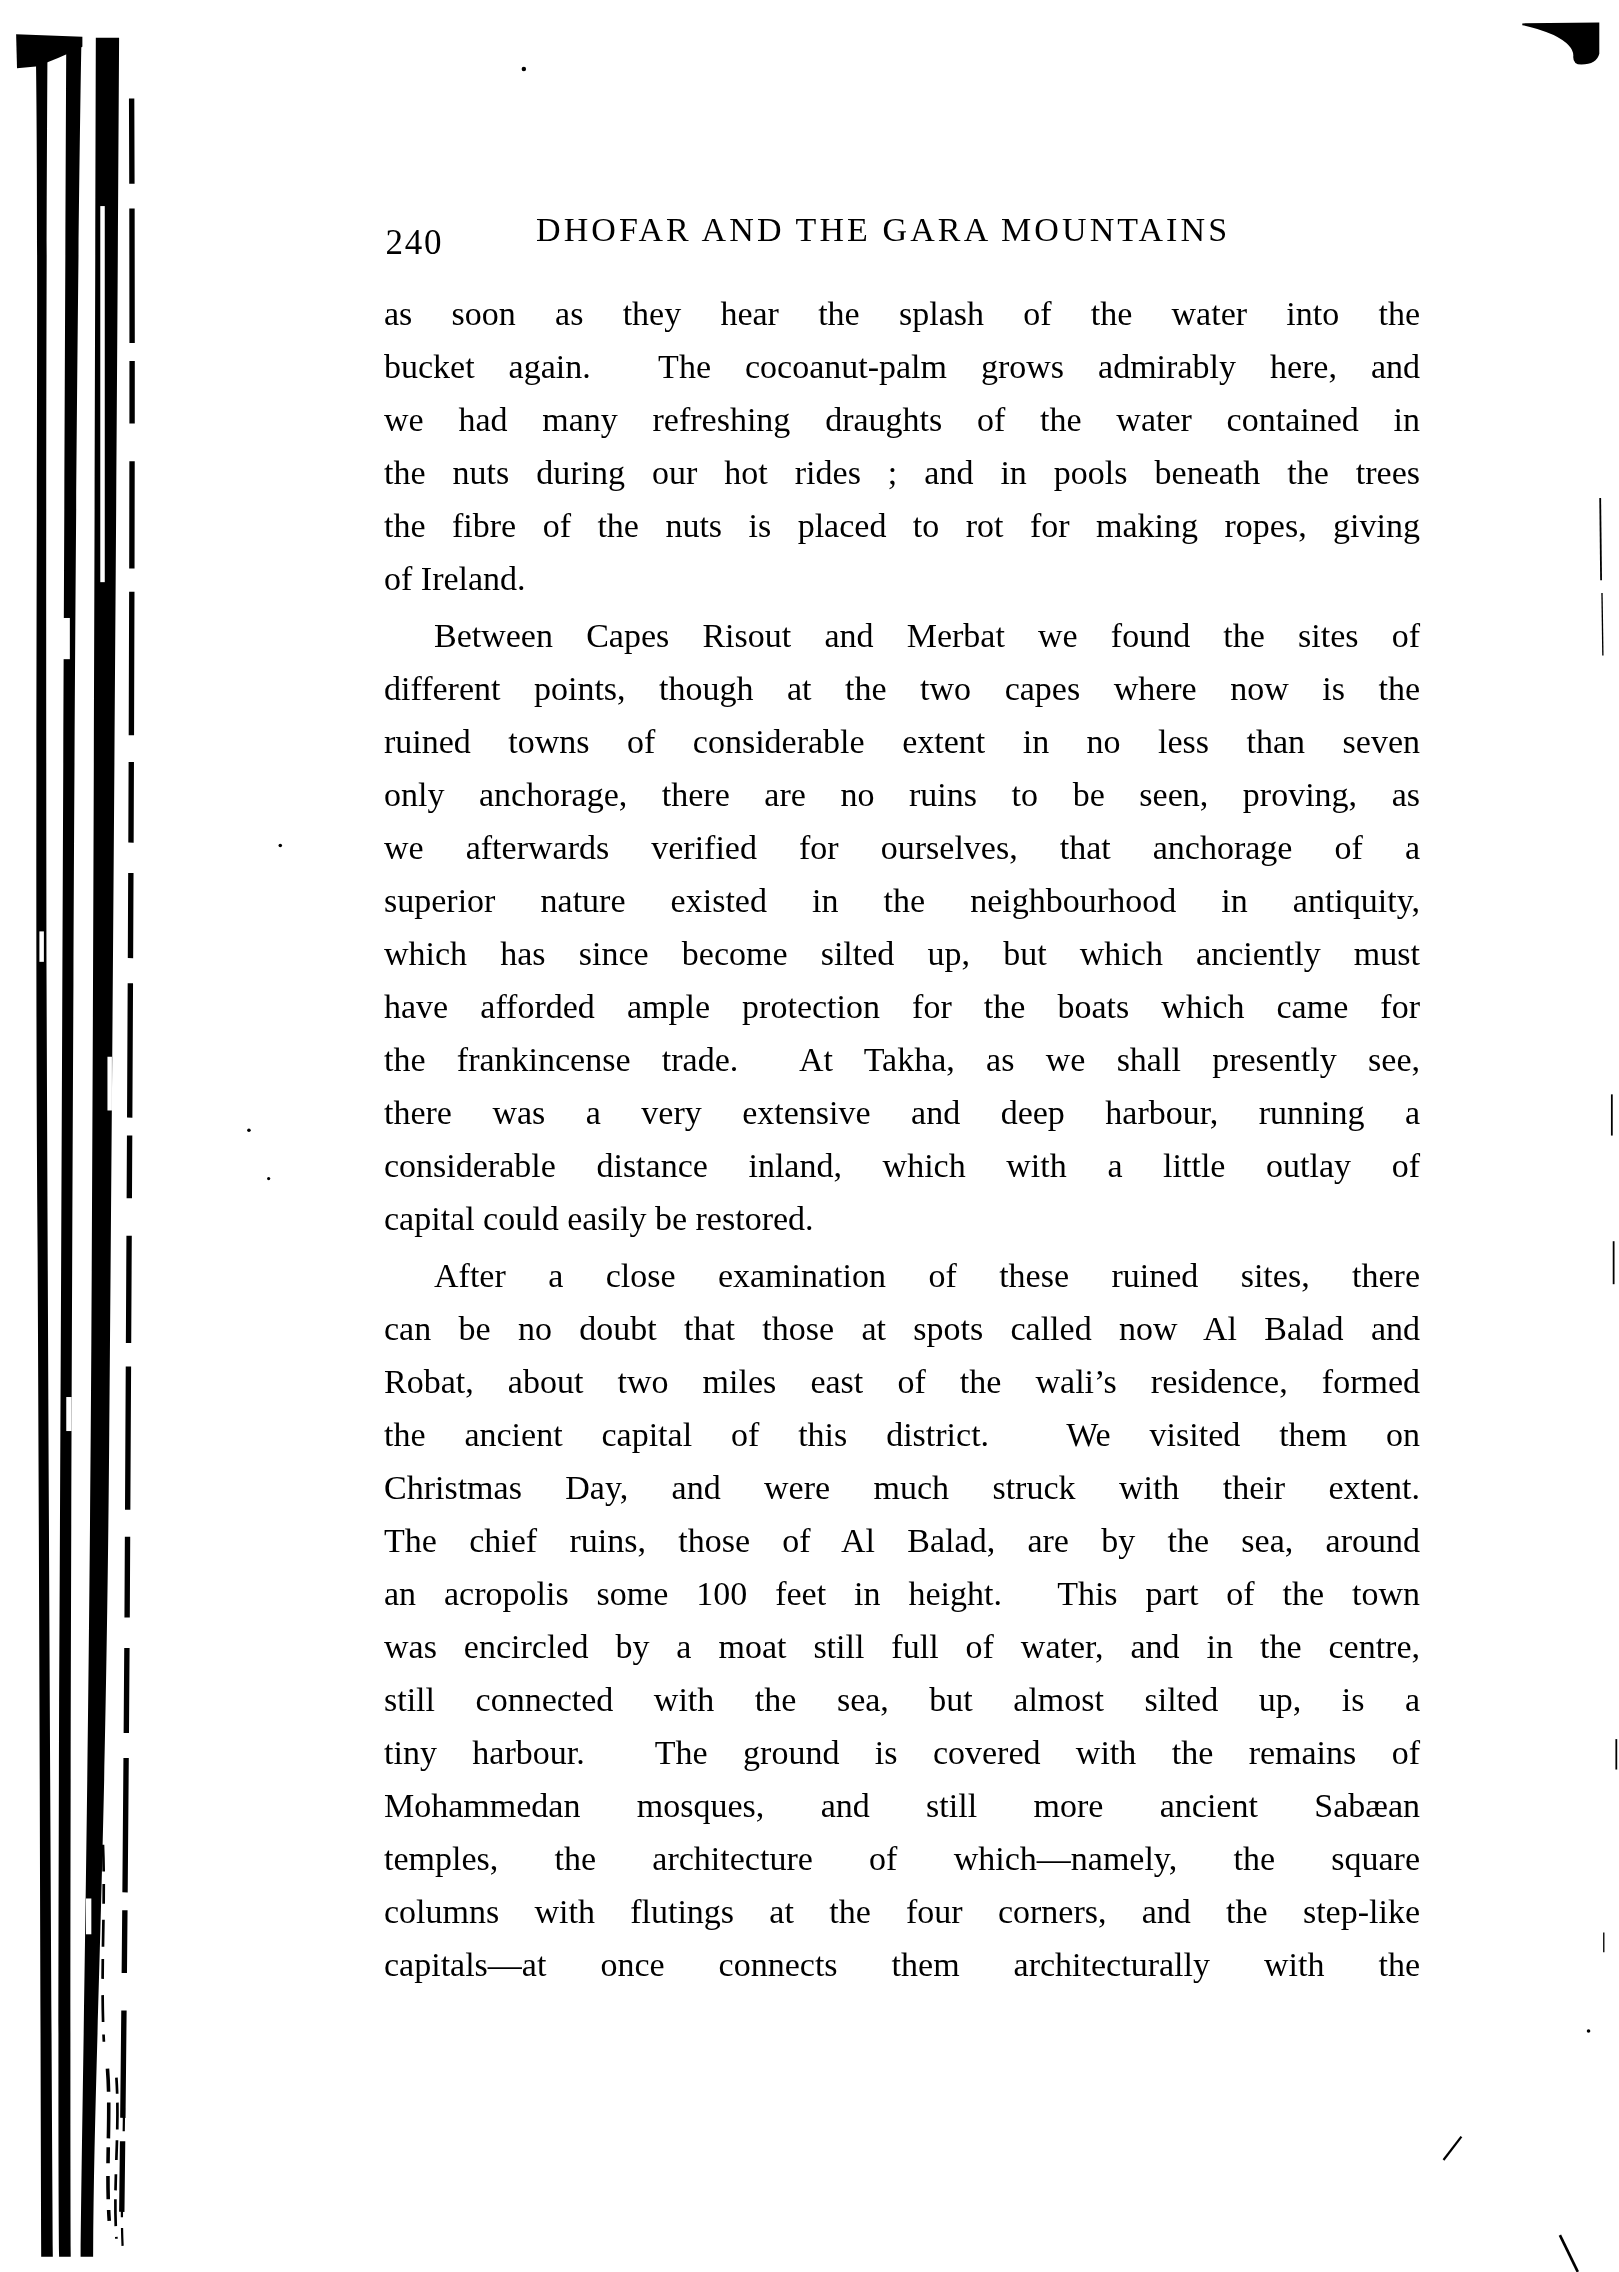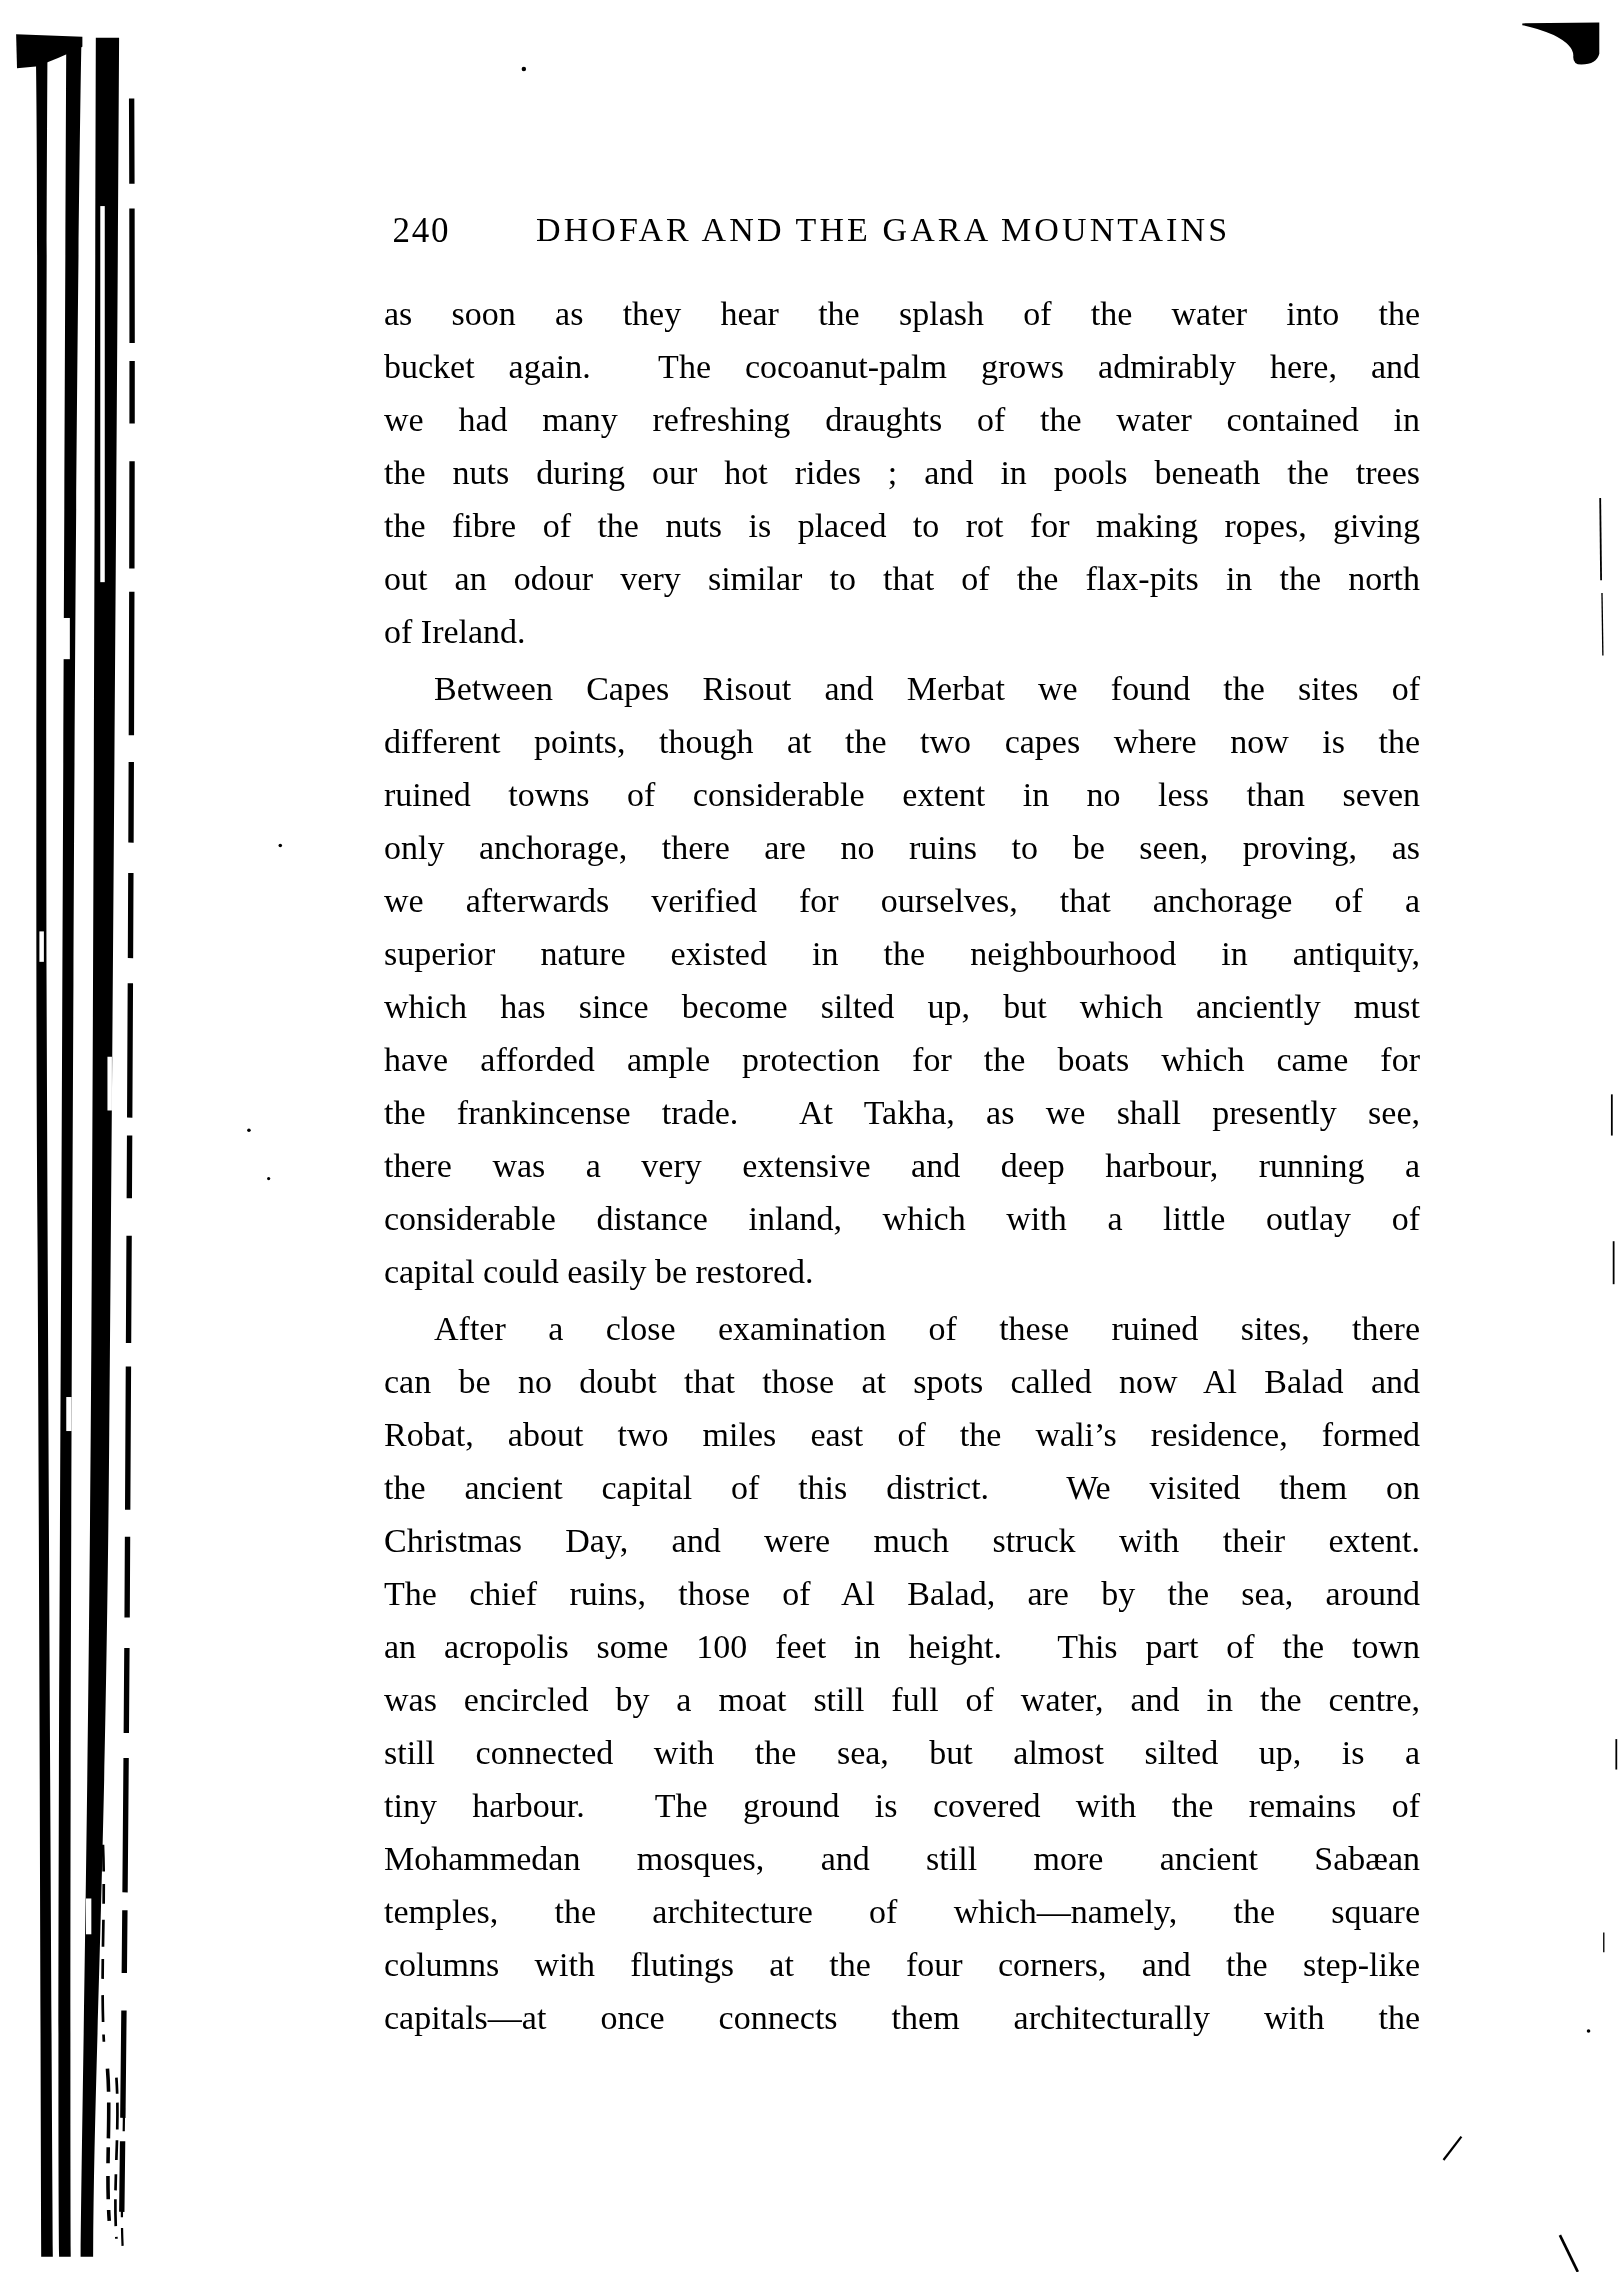--- a/index.html
+++ b/index.html
@@ -27,24 +27,23 @@
   .page-header {
     position: absolute;
     left: 380px;
     top: 211px;
     width: 1044px;
     height: 47px;
   }
   .page-number {
     position: absolute;
     left: 5.4px;
-    top: 0;
+    top: 12px;
     font-size: 35px;
     letter-spacing: 1.8px;
-    margin-left: 7px;
   }
   .running-title {
     position: absolute;
     left: 156px;
     top: 0;
     font-size: 34px;
     letter-spacing: 3.1px;
     white-space: nowrap;
   }
   
@@ -147,21 +146,20 @@
     <span class="running-title">DHOFAR AND THE GARA MOUNTAINS</span>
   </div>
 
   <div class="text-block" id="text-block">
       <div class="paragraph">
         <div class="text-line">as soon as they hear the splash of the water into the</div>
         <div class="text-line">bucket again.&nbsp; The cocoanut-palm grows admirably here, and</div>
         <div class="text-line">we had many refreshing draughts of the water contained in</div>
         <div class="text-line">the nuts during our hot rides&nbsp;; and in pools beneath the trees</div>
         <div class="text-line">the fibre of the nuts is placed to rot for making ropes, giving</div>
-        <div class="text-line">out an odour very similar to that of the flax-pits in the north</div>
         <div class="text-line flush-left">of Ireland.</div>
       </div>
       <div class="paragraph">
         <div class="text-line indent">Between Capes Risout and Merbat we found the sites of</div>
         <div class="text-line">different points, though at the two capes where now is the</div>
         <div class="text-line">ruined towns of considerable extent in no less than seven</div>
         <div class="text-line">only anchorage, there are no ruins to be seen, proving, as</div>
         <div class="text-line">we afterwards verified for ourselves, that anchorage of a</div>
         <div class="text-line">superior nature existed in the neighbourhood in antiquity,</div>
         <div class="text-line">which has since become silted up, but which anciently must</div>

